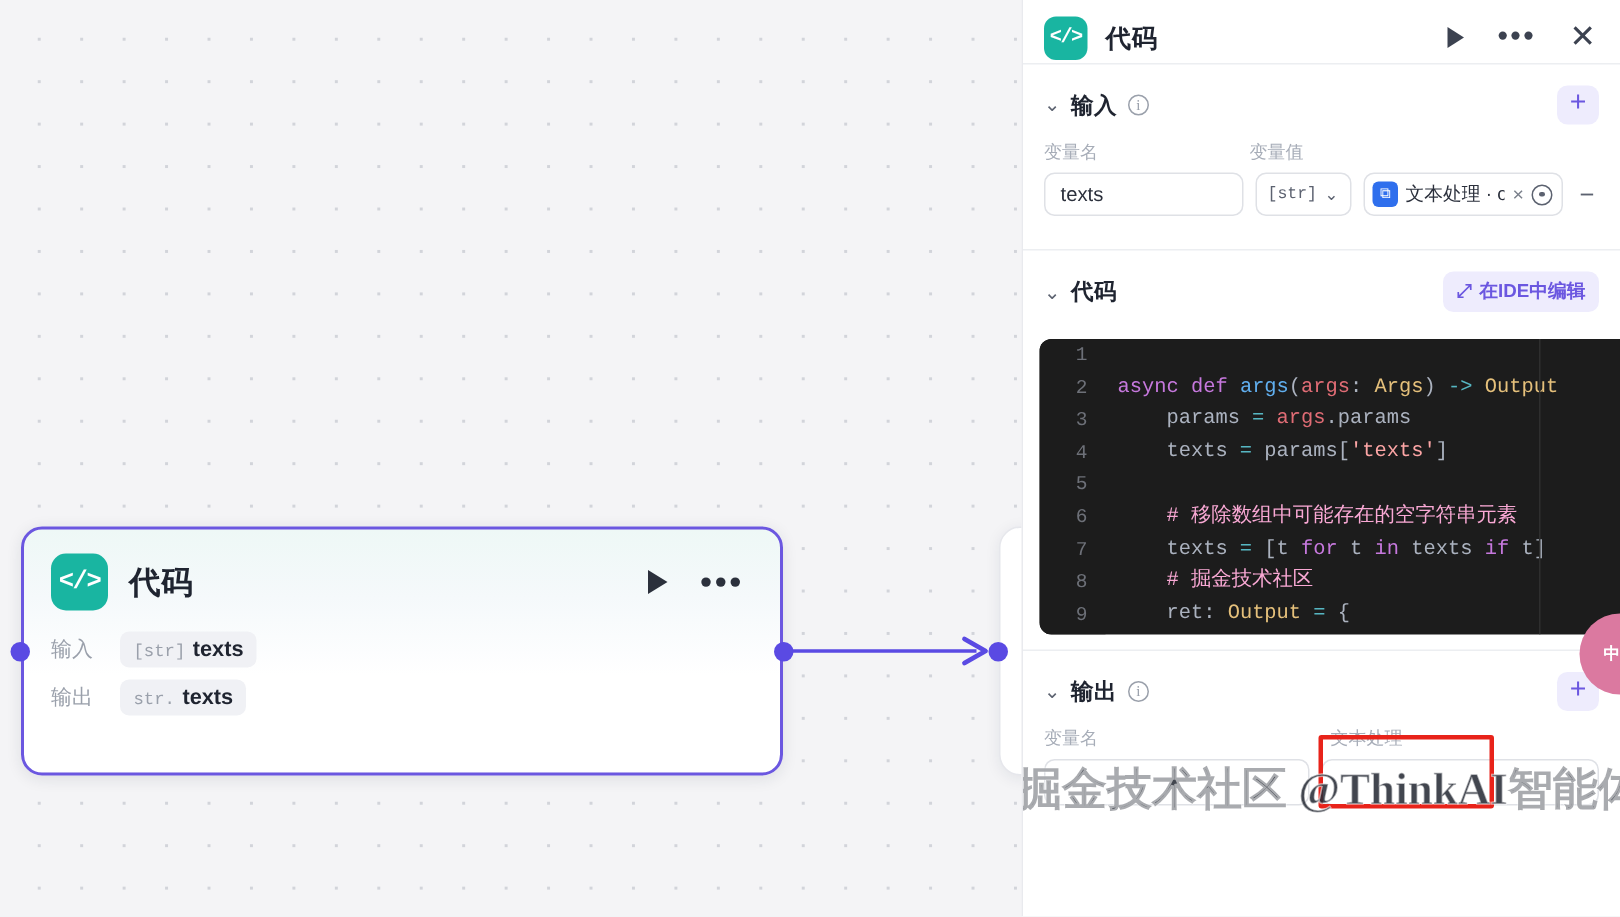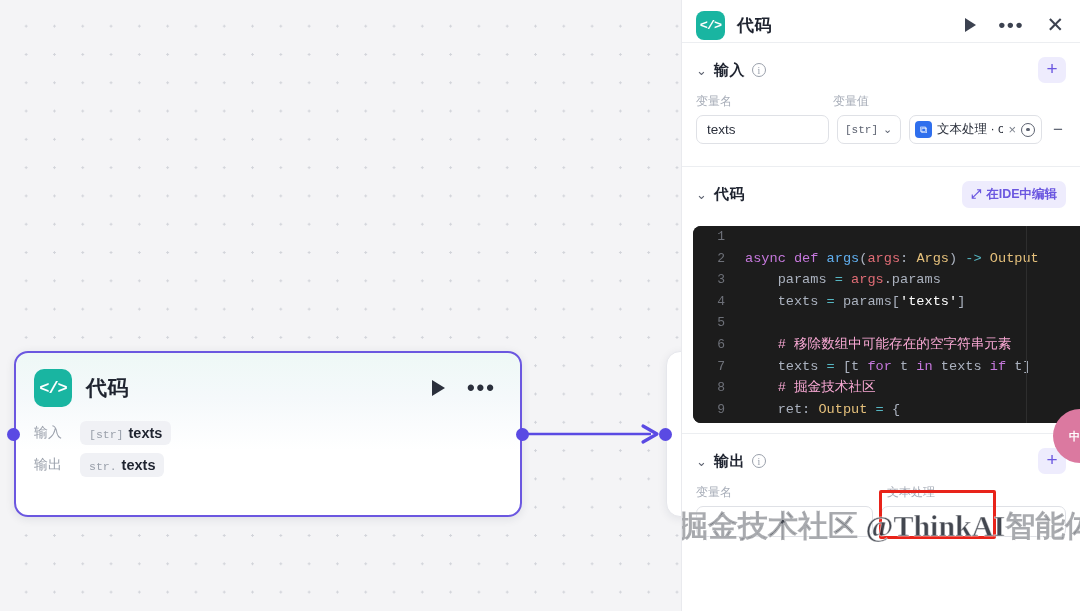--- a/index.html
+++ b/index.html
@@ -151,21 +151,21 @@
     font-family: "Liberation Mono","DejaVu Sans Mono",monospace;
   }
   .gutter { position: absolute; left: 0; top: 0; width: 44px; height: 100%; background: #1c1c1c; }
   .gline { color: #6d7078; font-size: 13px; text-align: right; padding-right: 12px; height: 21.6px; line-height: 21.6px; }
   .codearea { position: absolute; left: 52px; top: 0; right: -190px; }
   .cline { height: 21.6px; line-height: 21.6px; font-size: 13.6px; white-space: pre; color: #d8d8d8; }
   .k-kw  { color: #c678dd; }
   .k-fn  { color: #61afef; }
   .k-var { color: #e06c75; }
   .k-ty  { color: #e5c07b; }
-  .k-str { color: #ffffff; }
+  .k-str { color: #fca5a5; }
   .k-cm  { color: #f9a8d4; }
   .k-op  { color: #56b6c2; }
   .k-pl  { color: #abb2bf; }
   .vsep { position:absolute; left:333px; top:0; bottom:0; width:1px; background:#2e2e2e; }
 
   
   .wm-wrap { position: relative; }
   .watermark {
     position: absolute; left: -4px; top: 0; width: 420px;
     font-size: 30px; color: rgba(40,44,55,.88); white-space: nowrap;

